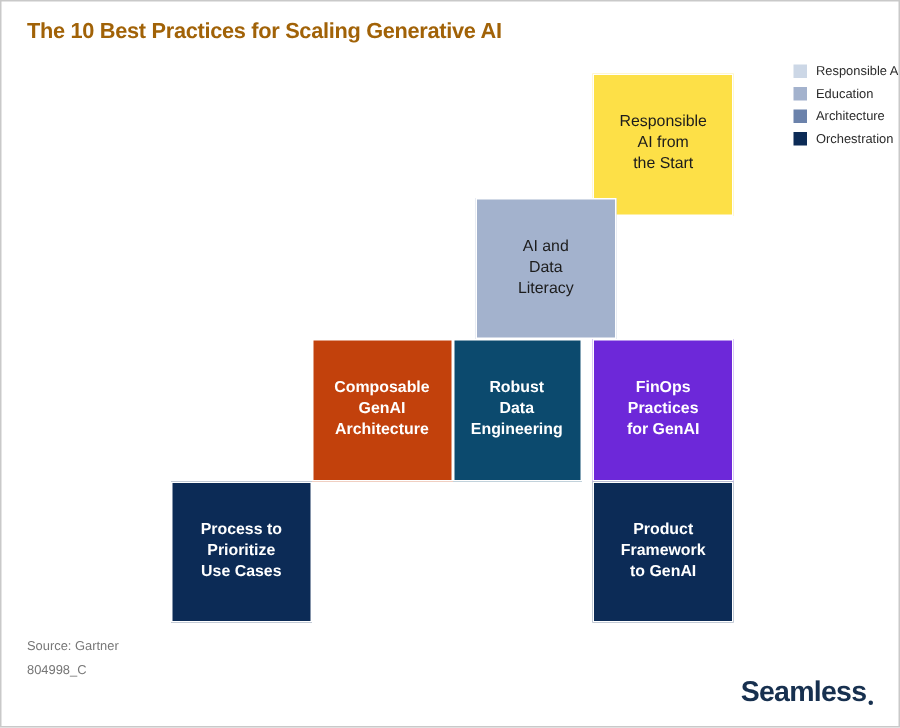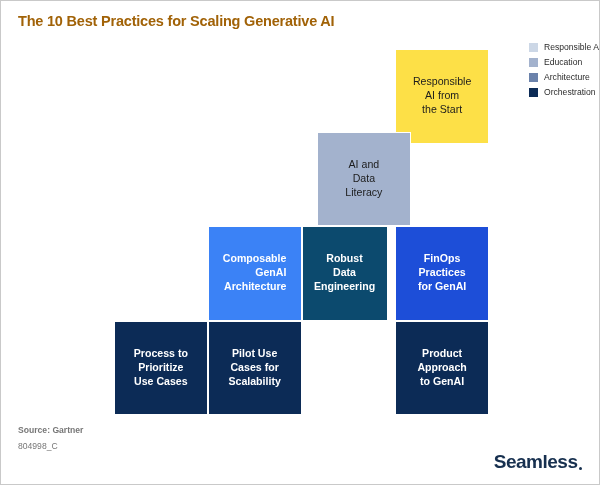--- a/index.html
+++ b/index.html
@@ -84,21 +84,20 @@
   .tier-architecture .block-label { color: #ffffff; font-weight: bold; }
   .tier-orchestration .block-label { color: #ffffff; font-weight: bold; }
 
   
   #source-line {
     position: absolute;
     left: 17px;
     top: 424px;
     font-size: 8.6px;
     color: #777777;
-    font-weight: bold;
   }
   #id-line {
     position: absolute;
     left: 17px;
     top: 440px;
     font-size: 8.6px;
     color: #777777;
   }
   #logo {
     position: absolute;
@@ -153,48 +152,43 @@
       <div class="block tier-responsible" style="left: 281.25px; top: 12px; width: 93.75px; height: 94.5px; background: #fde047;">
         <span class="block-label">Responsible
 AI from
 the Start</span>
       </div>
       <div class="block tier-education" style="left: 203px; top: 94.5px; width: 93.75px; height: 94.5px; background: rgb(163, 178, 205);">
         <span class="block-label">AI and
 Data
 Literacy</span>
       </div>
-      <div class="block tier-architecture" style="left: 93.75px; top: 189px; width: 93.75px; height: 94.5px; background: #3b82f6; text-align: right;">
+      <div class="block tier-architecture" style="left: 93.75px; top: 189px; width: 93.75px; height: 94.5px; background: #c2410c;">
         <span class="block-label">Composable
 GenAI
 Architecture</span>
       </div>
       <div class="block tier-architecture" style="left: 187.5px; top: 189px; width: 86px; height: 94.5px; background: #0c4a6e;">
         <span class="block-label">Robust
 Data
 Engineering</span>
       </div>
-      <div class="block tier-architecture" style="left: 281.25px; top: 189px; width: 93.75px; height: 94.5px; background: #1d4ed8; text-align: center;">
+      <div class="block tier-architecture" style="left: 281.25px; top: 189px; width: 93.75px; height: 94.5px; background: #6d28d9; text-align: center;">
         <span class="block-label">FinOps
 Practices
 for GenAI</span>
       </div>
       <div class="block tier-orchestration" style="left: 0px; top: 283.5px; width: 93.75px; height: 94.5px; background: rgb(12, 43, 86);">
         <span class="block-label">Process to
 Prioritize
 Use Cases</span>
       </div>
-      <div class="block tier-orchestration" style="left: 93.75px; top: 283.5px; width: 93.75px; height: 94.5px; background: rgb(12, 43, 86);">
-        <span class="block-label">Pilot Use
-Cases for
-Scalability</span>
-      </div>
       <div class="block tier-orchestration" style="left: 281.25px; top: 283.5px; width: 93.75px; height: 94.5px; background: rgb(12, 43, 86);">
         <span class="block-label">Product
-Approach
+Framework
 to GenAI</span>
       </div>
     </div>
 
   <div id="source-line">Source: Gartner</div>
   <div id="id-line">804998_C</div>
 
   <div id="logo">
     <span id="logo-text">Seamless</span>
     <span id="logo-mark"></span>

